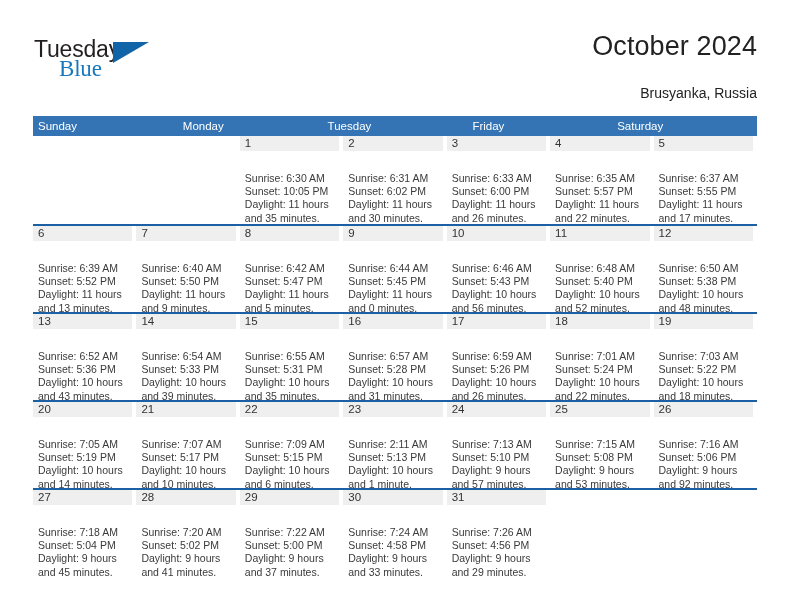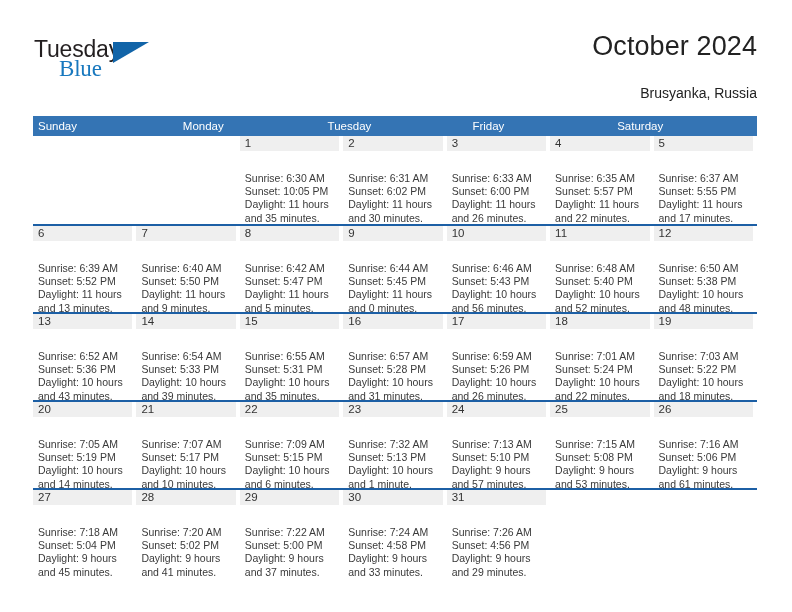--- a/index.html
+++ b/index.html
@@ -382,21 +382,21 @@
             <div class="day-info">
               <div>Sunrise: 7:09 AM</div>
               <div>Sunset: 5:15 PM</div>
               <div>Daylight: 10 hours</div>
               <div>and 6 minutes.</div>
             </div>
           </div>
           <div class="day-cell">
             <div class="day-num">23</div>
             <div class="day-info">
-              <div>Sunrise: 7:32 AM</div>
+              <div>Sunrise: 2:11 AM</div>
               <div>Sunset: 5:13 PM</div>
               <div>Daylight: 10 hours</div>
               <div>and 1 minute.</div>
             </div>
           </div>
           <div class="day-cell">
             <div class="day-num">24</div>
             <div class="day-info">
               <div>Sunrise: 7:13 AM</div>
               <div>Sunset: 5:10 PM</div>
@@ -412,21 +412,21 @@
               <div>Daylight: 9 hours</div>
               <div>and 53 minutes.</div>
             </div>
           </div>
           <div class="day-cell">
             <div class="day-num">26</div>
             <div class="day-info">
               <div>Sunrise: 7:16 AM</div>
               <div>Sunset: 5:06 PM</div>
               <div>Daylight: 9 hours</div>
-              <div>and 61 minutes.</div>
+              <div>and 92 minutes.</div>
             </div>
           </div>
         </div>
         <div class="week-row">
           <div class="day-cell">
             <div class="day-num">27</div>
             <div class="day-info">
               <div>Sunrise: 7:18 AM</div>
               <div>Sunset: 5:04 PM</div>
               <div>Daylight: 9 hours</div>

